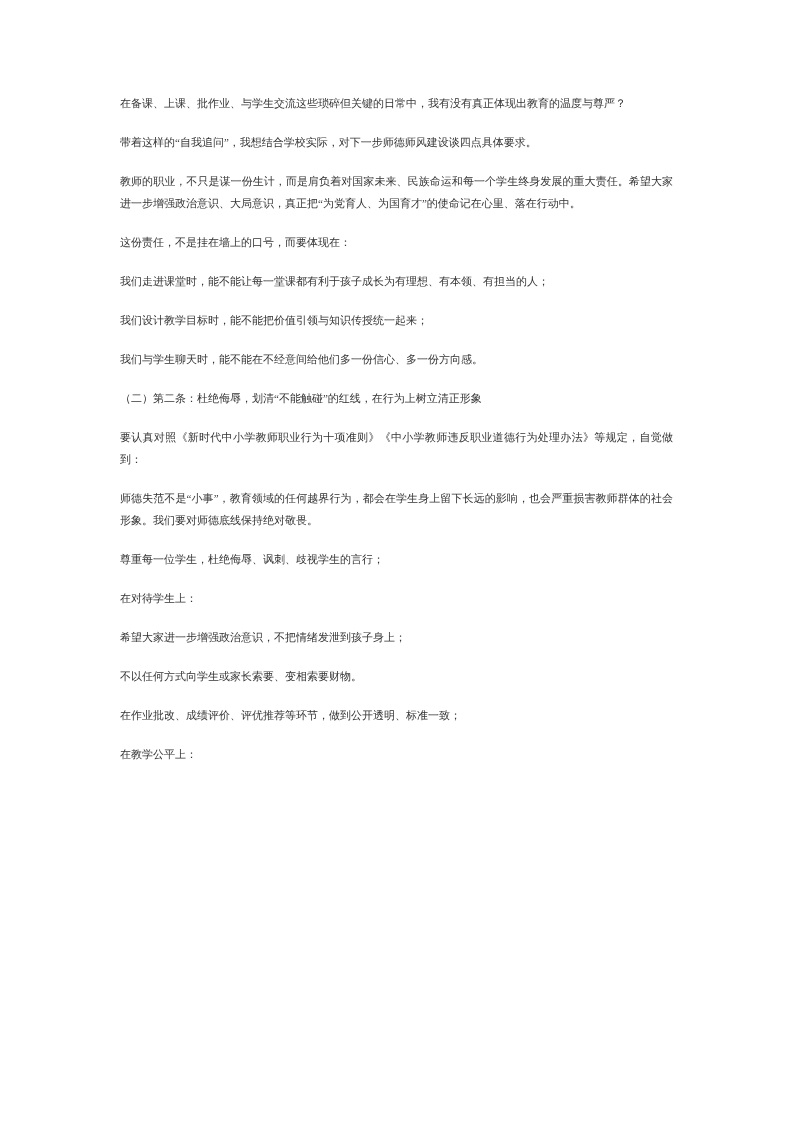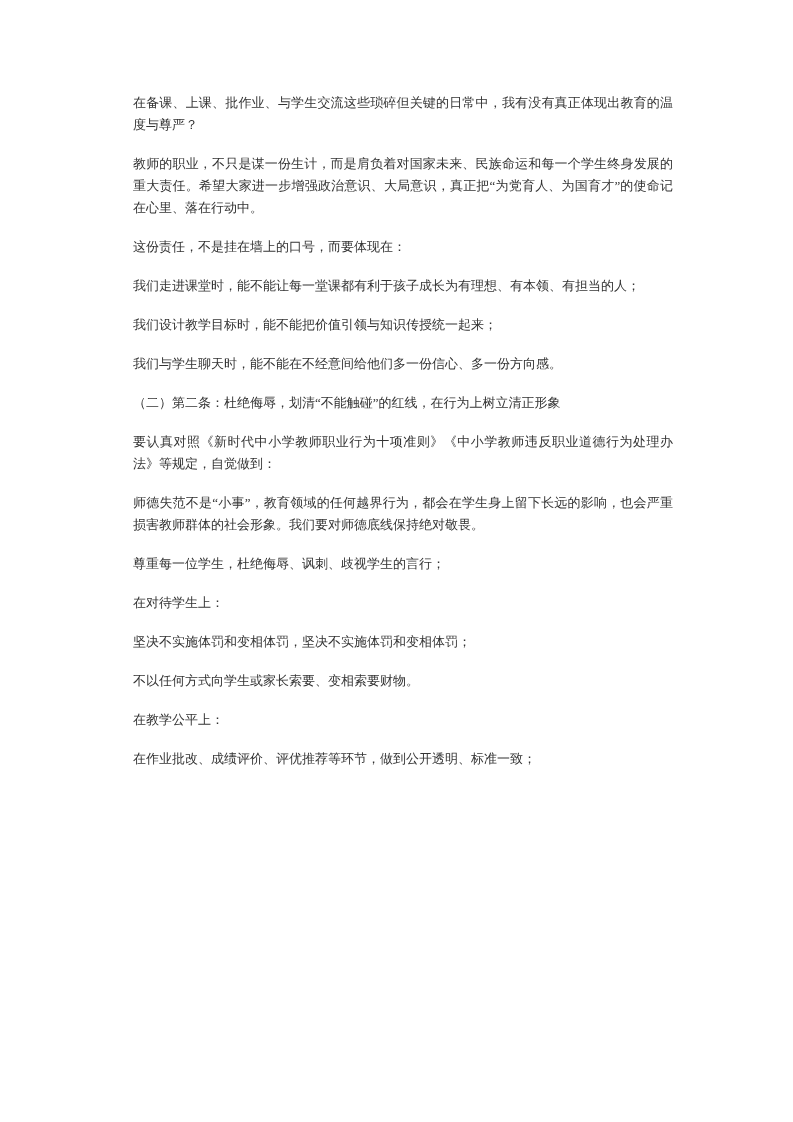--- a/index.html
+++ b/index.html
@@ -14,43 +14,44 @@
     position: relative;
   }
   .doc-page {
     position: absolute;
     left: 120px;
     top: 92px;
     width: 553px;
     background: #ffffff;
   }
   .doc-page p {
-    margin: 0 0 17px 13px;
+    margin: 0 0 17px 0;
     padding: 0;
     font-family: "Liberation Serif", "DejaVu Serif", serif;
-    font-size: 13px;
+    font-size: 11px;
     line-height: 22px;
     color: var(--text-color, #333333);
     text-align: justify;
     letter-spacing: 0;
     word-break: break-all;
   }
 </style>
 </head>
 <body style="background: rgb(255, 255, 255);">
 
 <div class="doc-page">
   <p>在备课、上课、批作业、与学生交流这些琐碎但关键的日常中，我有没有真正体现出教育的温度与尊严？</p>
+  <p>带着这样的“自我追问”，我想结合学校实际，对下一步师德师风建设谈四点具体要求。</p>
   <p>教师的职业，不只是谋一份生计，而是肩负着对国家未来、民族命运和每一个学生终身发展的重大责任。希望大家进一步增强政治意识、大局意识，真正把“为党育人、为国育才”的使命记在心里、落在行动中。</p>
   <p>这份责任，不是挂在墙上的口号，而要体现在：</p>
   <p>我们走进课堂时，能不能让每一堂课都有利于孩子成长为有理想、有本领、有担当的人；</p>
   <p>我们设计教学目标时，能不能把价值引领与知识传授统一起来；</p>
   <p>我们与学生聊天时，能不能在不经意间给他们多一份信心、多一份方向感。</p>
   <p>（二）第二条：杜绝侮辱，划清“不能触碰”的红线，在行为上树立清正形象</p>
   <p>要认真对照《新时代中小学教师职业行为十项准则》《中小学教师违反职业道德行为处理办法》等规定，自觉做到：</p>
   <p>师德失范不是“小事”，教育领域的任何越界行为，都会在学生身上留下长远的影响，也会严重损害教师群体的社会形象。我们要对师德底线保持绝对敬畏。</p>
   <p>尊重每一位学生，杜绝侮辱、讽刺、歧视学生的言行；</p>
   <p>在对待学生上：</p>
-  <p>坚决不实施体罚和变相体罚，坚决不实施体罚和变相体罚；</p>
+  <p>希望大家进一步增强政治意识，不把情绪发泄到孩子身上；</p>
   <p>不以任何方式向学生或家长索要、变相索要财物。</p>
+  <p>在作业批改、成绩评价、评优推荐等环节，做到公开透明、标准一致；</p>
   <p>在教学公平上：</p>
-  <p>在作业批改、成绩评价、评优推荐等环节，做到公开透明、标准一致；</p>
 </div>
 
 </body></html>

